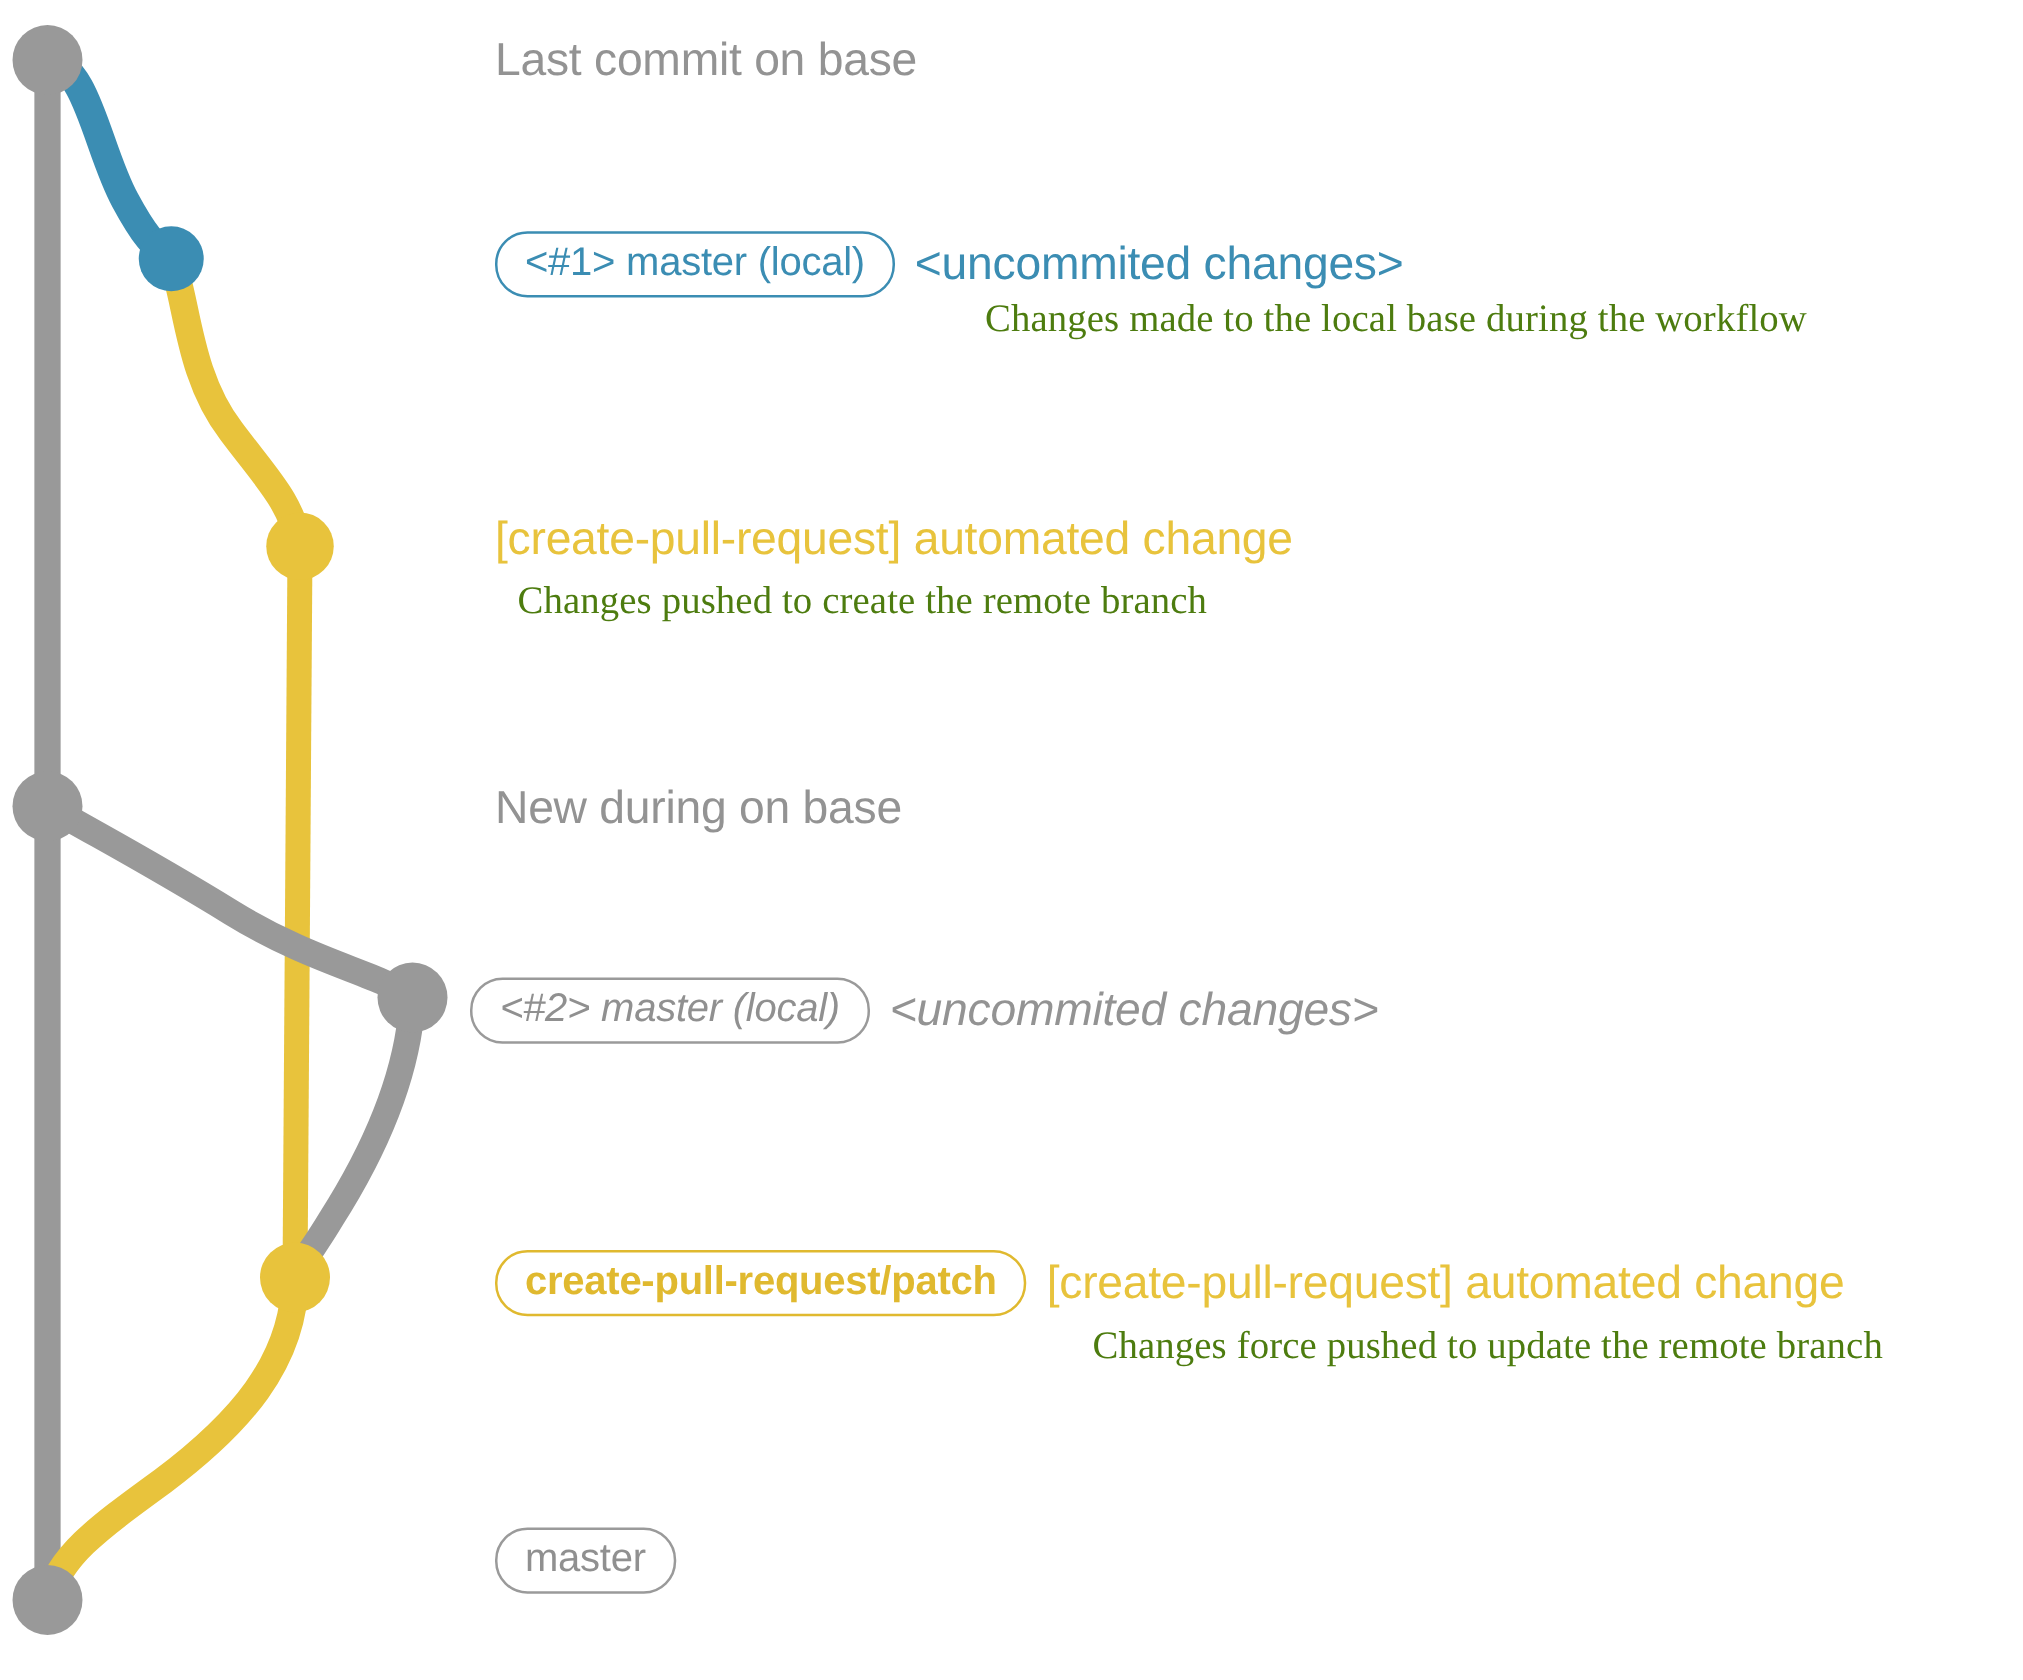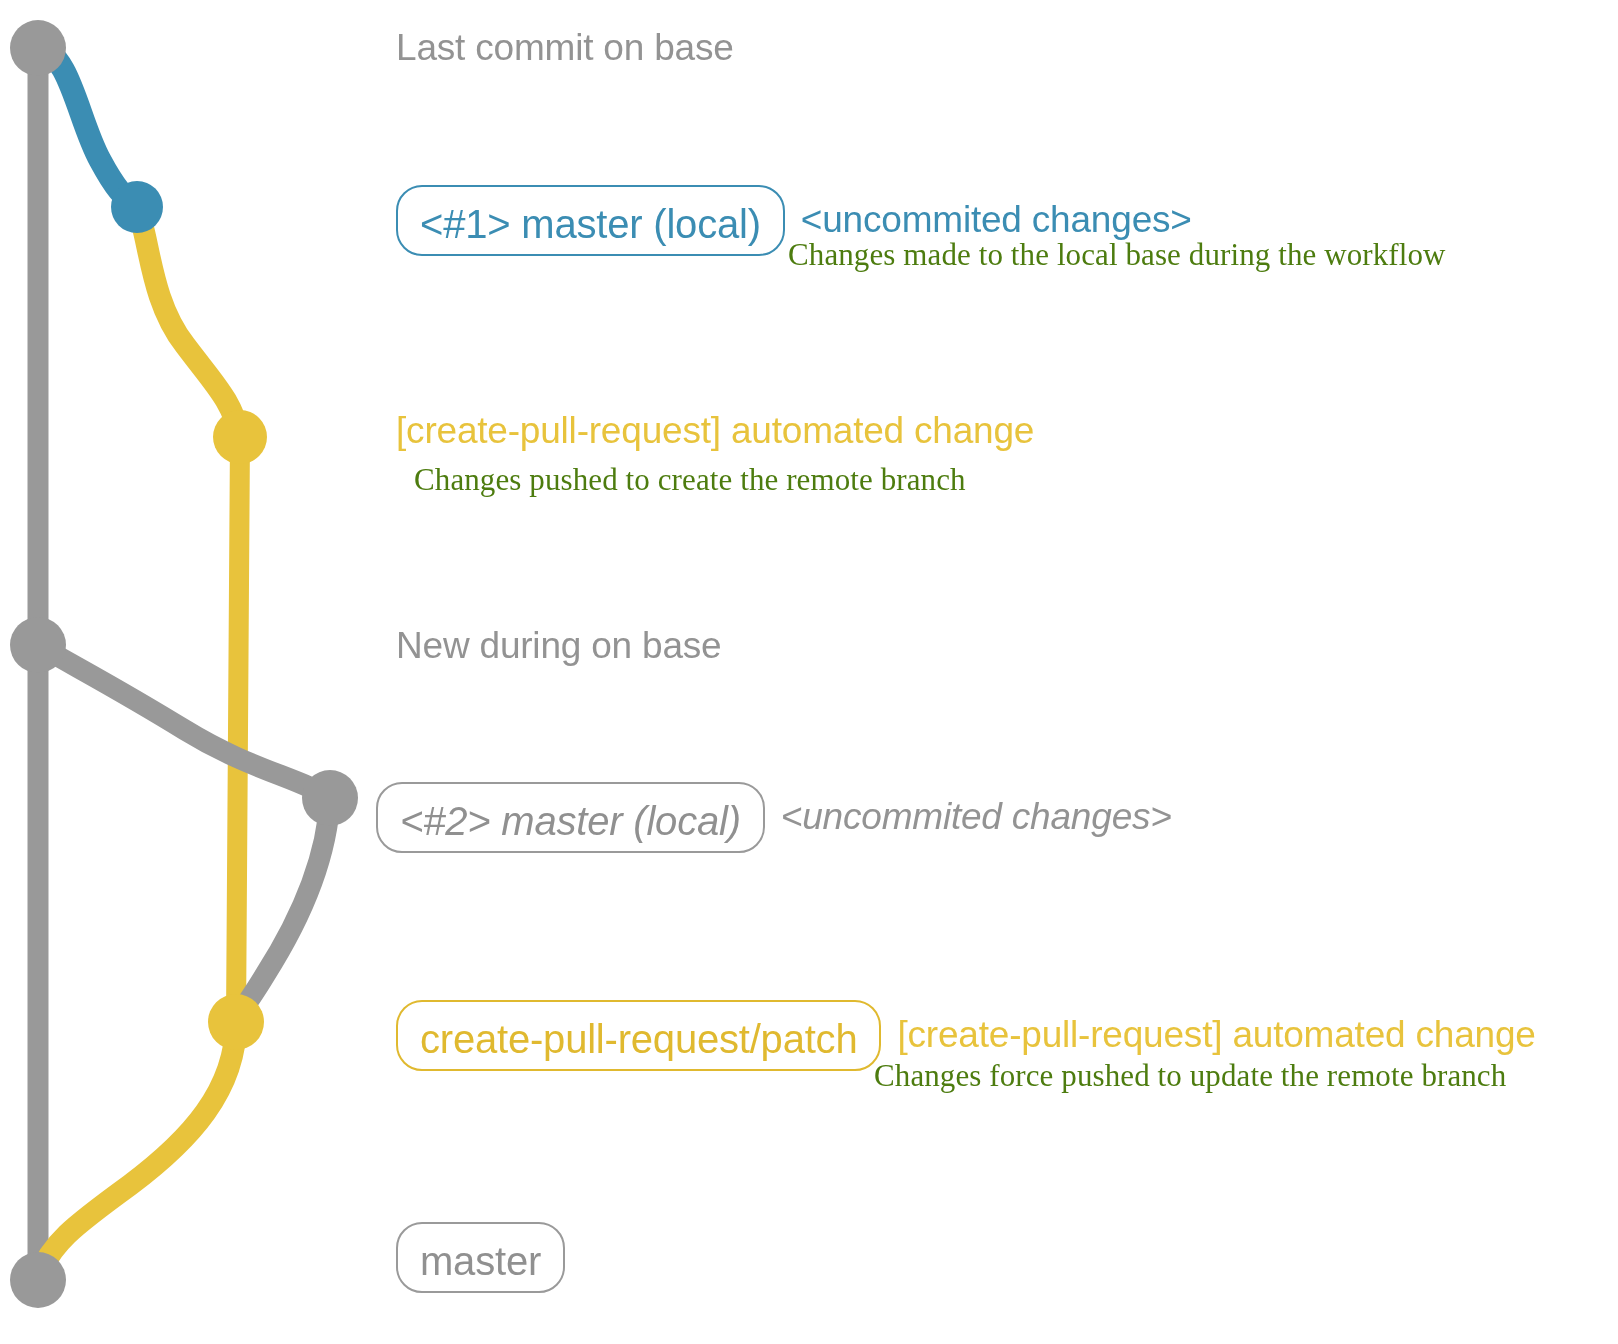--- a/index.html
+++ b/index.html
@@ -50,30 +50,30 @@
   .headline.gray   { color: #939393; }
   .headline.yellow { color: #E8C33C; text-align: right; }
   .headline.blue   { color: #3B8DB3; }
 
   
   .pill {
     display: inline-block;
     border: 2px solid #3B8DB3;
     color: #3B8DB3;
     border-radius: 26px;
-    padding: 16px 22px 9px 22px;
+    padding: 6px 22px 9px 22px;
     font-family: "Liberation Sans", sans-serif;
-    font-size: 40px;
+    font-size: 32px;
     font-weight: 400;
     line-height: 1.05;
     letter-spacing: -0.2px;
     background: #ffffff;
   }
   .pill.gray   { border-color: #9a9a9a; color: #909090; }
-  .pill.yellow { border-color: #E0B92F; color: #E0B92F; }
+  .pill.yellow { border-color: #E0B92F; color: #E0B92F; font-weight: bold; }
   .pill.blue   { border-color: #3B8DB3; color: #3B8DB3; }
 
   .pill-gap { width: 16px; height: 1px; }
 
   
   .subtext {
     position: absolute;
     font-family: "Liberation Serif", serif;
     font-size: 31px;
     font-weight: 400;

